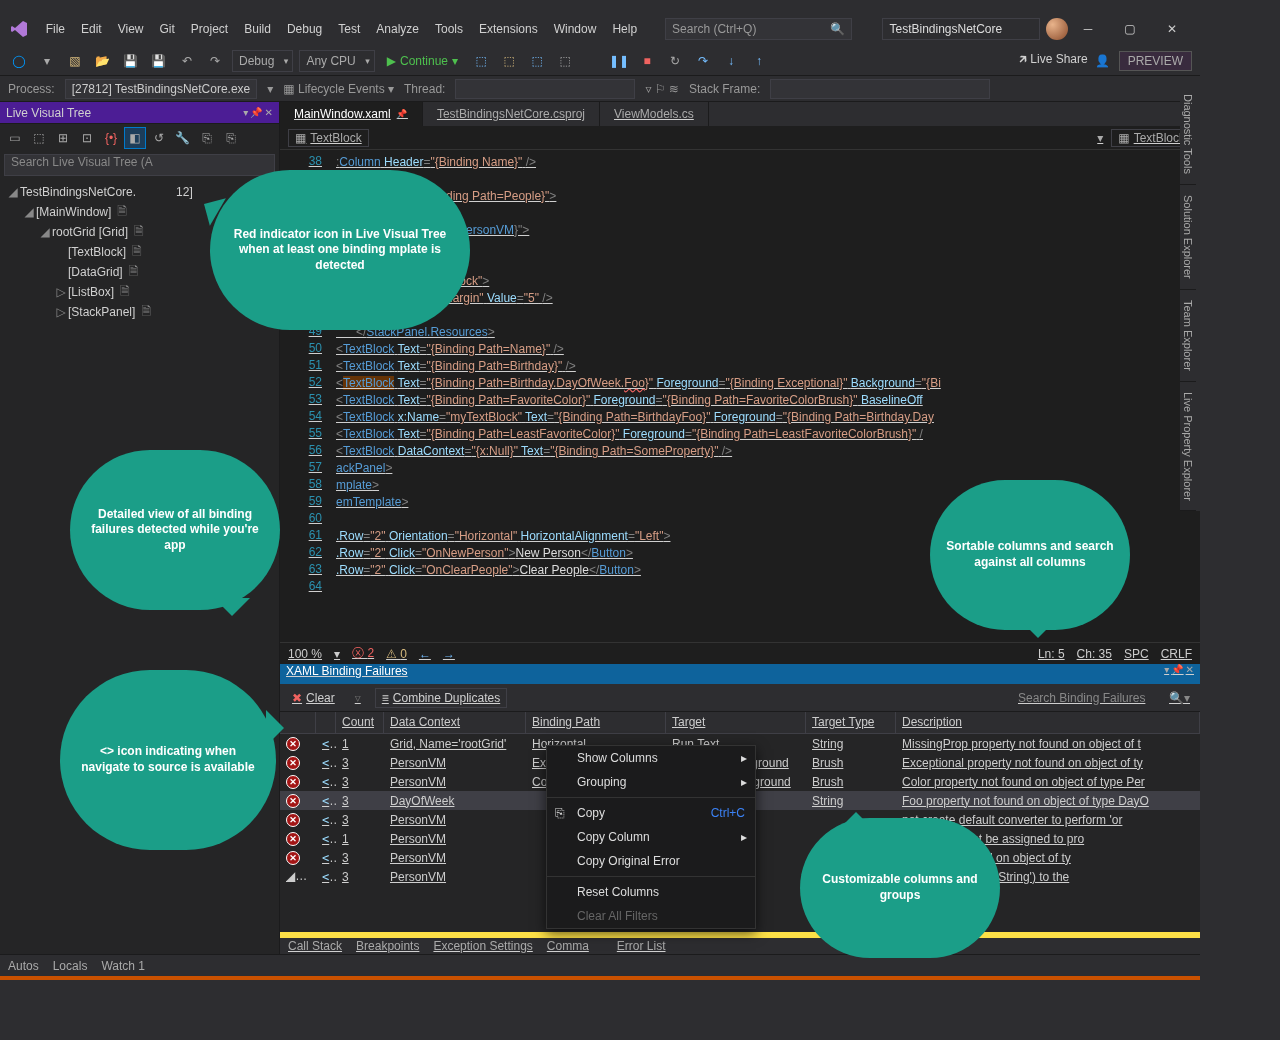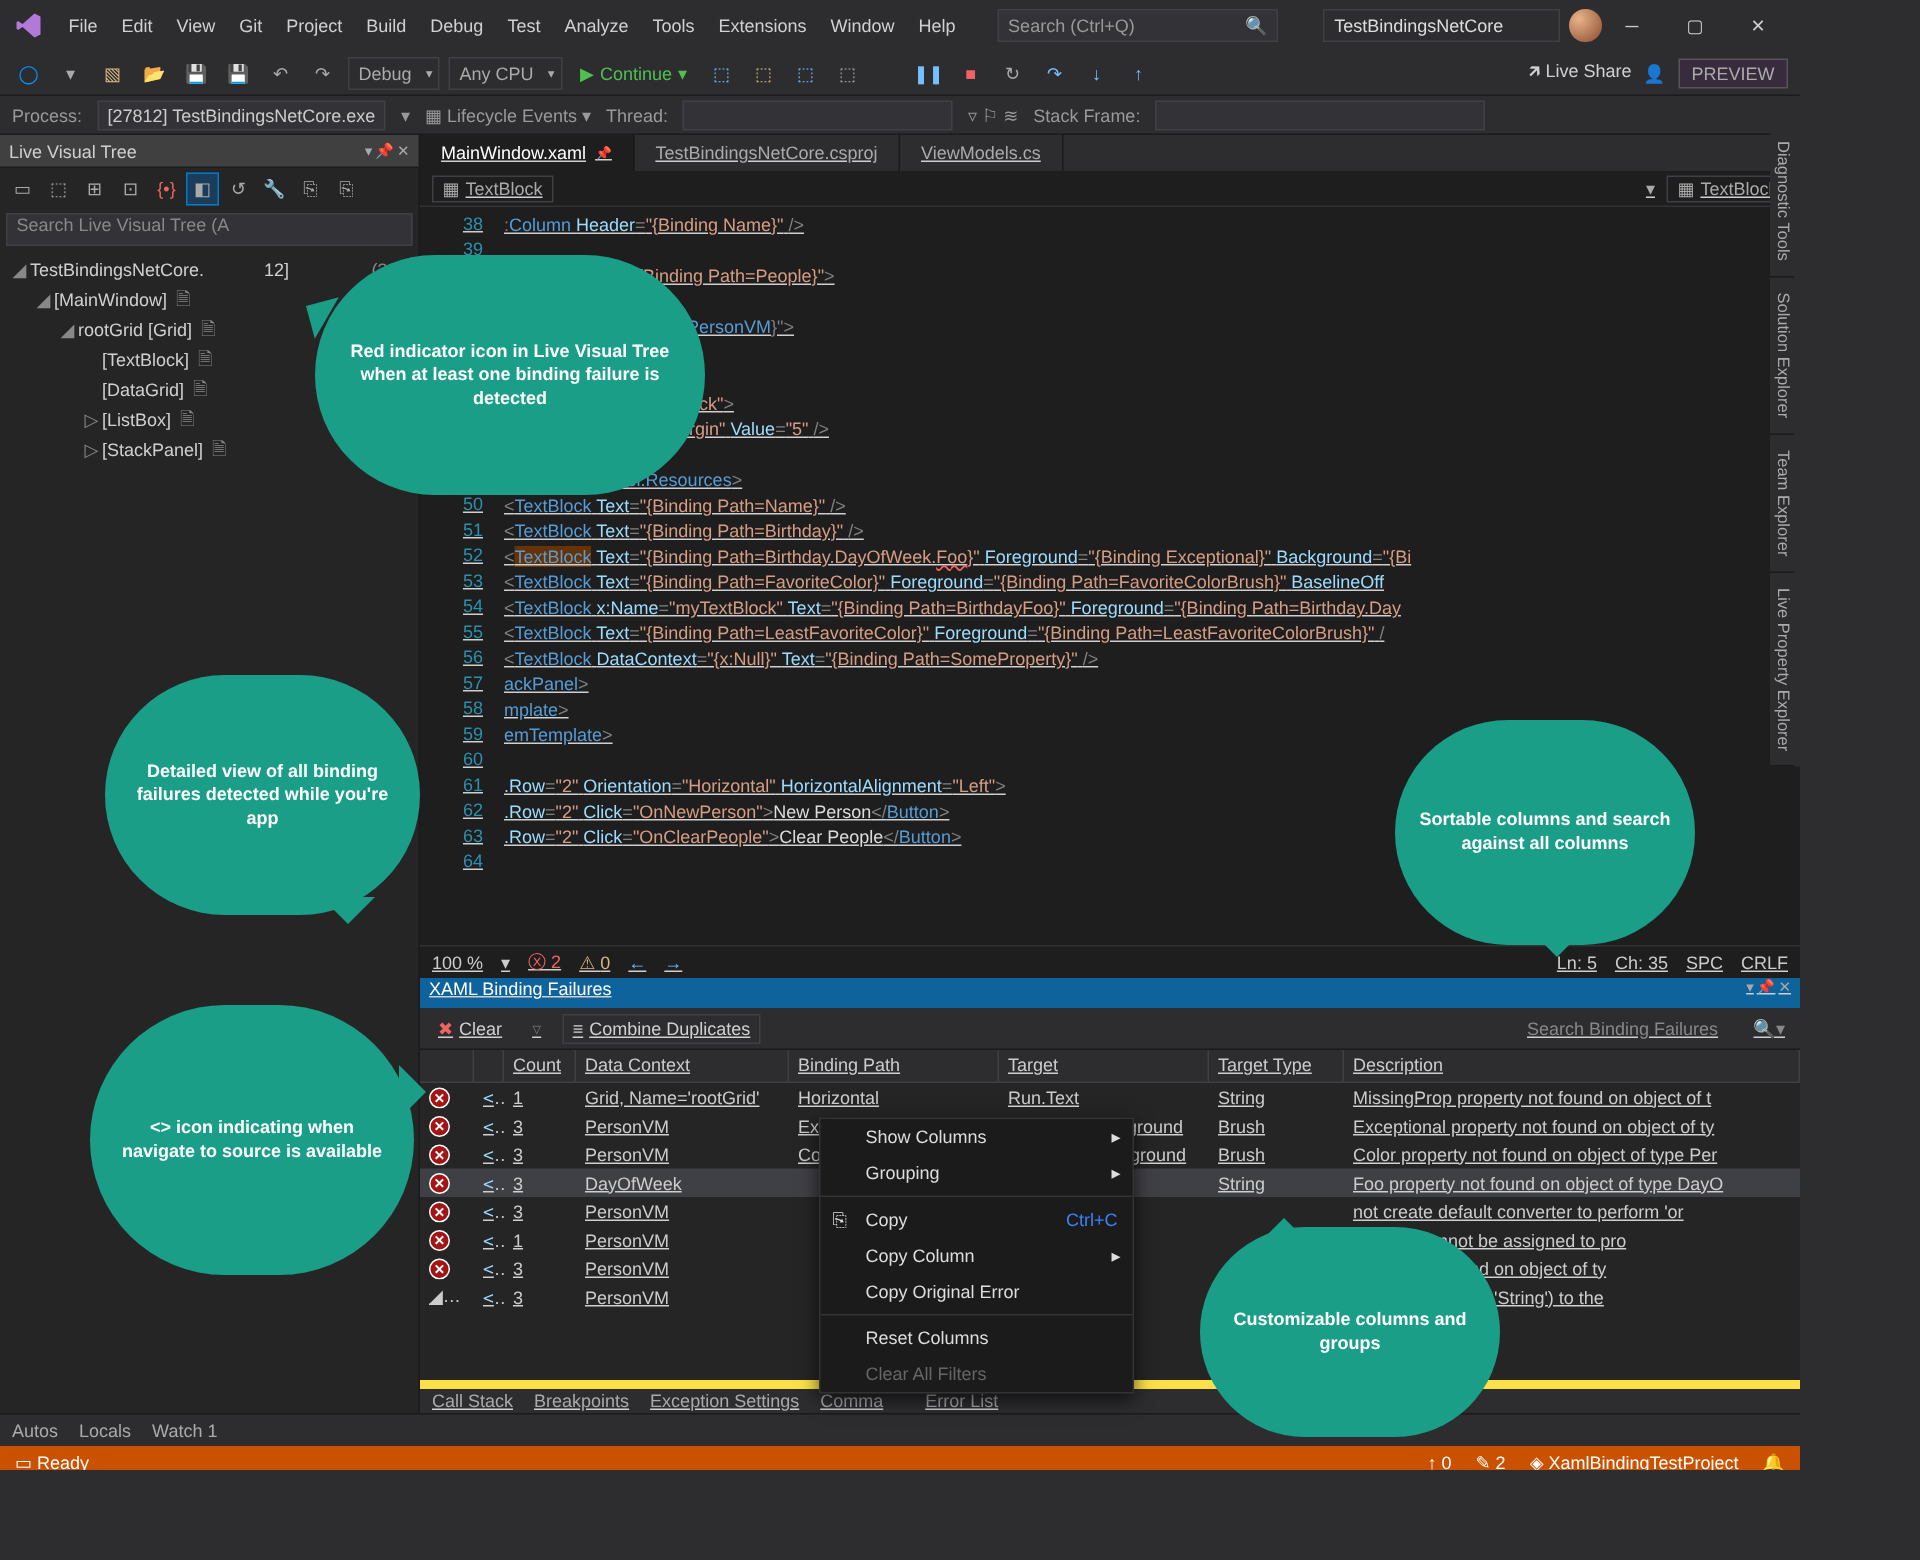--- a/index.html
+++ b/index.html
@@ -1,38 +1,38 @@
 <!DOCTYPE html>
 <html><head>
 <meta charset="utf-8">
 <style>
 * { margin: 0; padding: 0; box-sizing: border-box; font-family: "Segoe UI", sans-serif; font-size: 12px; }
 body { background: #2d2d30; color: #d0d0d0; width: 1200px; height: 980px; overflow: hidden; position: relative; }
-.title-bar { height: 28px; background: #2d2d30; display: flex; align-items: center; padding: 17px 8px; }
+.title-bar { height: 28px; background: #2d2d30; display: flex; align-items: center; padding: 17px 8px; margin-top: 12px; }
 .vs-logo { width: 22px; height: 22px; margin-right: 8px; display:flex; align-items:center; justify-content:center; }
 .menu-bar { display: flex; gap: 0; }
 .menu-bar span { padding: 4px 8px; cursor: default; }
 .title-search { margin-left: 20px; width: 190px; height: 22px; background: #333337; border: 1px solid #3f3f46; padding: 0 6px; color: #999; display:flex; align-items:center; position:relative; }
 .title-search .mag { position:absolute; right:6px; }
 .title-project { margin-left: 30px; width: 160px; height: 22px; border: 1px solid #3f3f46; padding: 0 6px; display:flex; align-items:center; color:#ddd; }
 .title-avatar { margin-left: 6px; width:22px; height:22px; border-radius:50%; background: radial-gradient(circle at 30% 30%,#e8b38b,#8a4b2b); }
 .win-btns { margin-left: auto; display: flex; gap: 2px; }
 .win-btns div { width: 40px; height: 24px; display:flex; align-items:center; justify-content:center; color:#ccc; }
 .toolbar { height: 30px; background: #2d2d30; border-bottom: 1px solid #1b1b1c; display:flex; align-items:center; padding: 0 8px; gap:6px; }
 .tb-btn { width:22px; height:22px; display:flex; align-items:center; justify-content:center; color:#aaa; }
 .tb-dd { height:22px; border:1px solid #3f3f46; padding:0 18px 0 6px; display:flex; align-items:center; color:#aaa; position:relative; }
 .tb-dd:after { content:"▾"; position:absolute; right:4px; font-size:9px; }
 .tb-continue { color:#4ec04e; display:flex; align-items:center; gap:4px; padding:0 6px; }
 .right-ls { margin-left:auto; display:flex; align-items:center; gap:8px; }
 .preview-btn { background:#68217a33; border:1px solid #555; padding:2px 8px; color:#aaa; }
 .process-bar { height:26px; background:#2d2d30; border-bottom:1px solid #1b1b1c; display:flex; align-items:center; padding:0 8px; gap:10px; font-size:11px; color:#999; }
 .process-dd { background:#333337; border:1px solid #3f3f46; height:20px; padding:0 6px; display:flex; align-items:center; color:#ccc; }
 .main { display:flex; height: calc(100% - 28px - 30px - 26px - 22px - 22px); }
 .lvt-panel { width: 280px; background:#252526; border-right:1px solid #1b1b1c; display:flex; flex-direction:column; }
-.panel-title { height:22px; background:#404040; display:flex; align-items:center; padding:0 6px; font-size:11px; border-bottom:1px solid #1b1b1c; justify-content:space-between; }
+.panel-title { height:22px; background:#4c1d95; display:flex; align-items:center; padding:0 6px; font-size:11px; border-bottom:1px solid #1b1b1c; justify-content:space-between; }
 .lvt-tb { height:28px; display:flex; align-items:center; padding:0 4px; gap:2px; }
 .lvt-tb .ico { width:22px; height:22px; display:flex; align-items:center; justify-content:center; color:#aaa; border:1px solid transparent;}
 .lvt-tb .ico.active { border:1px solid #007acc; background:#1c3d5a; }
 .lvt-search { height:22px; background:#333337; border:1px solid #3f3f46; margin:2px 4px; padding:0 6px; color:#888; display:flex; align-items:flex-start; }
 .tree { flex:1; overflow:hidden; padding:4px 0; }
 .tree-row { display:flex; align-items:center; height:20px; padding-left:6px; color:#d0d0d0; position:relative; }
 .tree-row .exp { width:14px; text-align:center; color:#888; }
 .tree-row .doc { margin-left:6px; color:#888; }
 .tree-row .cnt { position:absolute; right:10px; color:#888; }
 .editor-area { flex:1; display:flex; flex-direction:column; min-width:0;text-decoration:underline; }
@@ -475,17 +475,17 @@
     <div class="mi sub">Grouping</div>
     <div class="sep"></div>
     <div class="mi"><span style="position:absolute;left:8px">⎘</span>Copy<span class="sc">Ctrl+C</span></div>
     <div class="mi sub">Copy Column</div>
     <div class="mi">Copy Original Error</div>
     <div class="sep"></div>
     <div class="mi">Reset Columns</div>
     <div class="mi dis">Clear All Filters</div>
   </div>
 
-<div class="callout callout-1">Red indicator icon in Live Visual Tree when at least one binding failure is detected</div>
+<div class="callout callout-1">Red indicator icon in Live Visual Tree when at least one binding mplate is detected</div>
 <div class="callout callout-2">Detailed view of all binding failures detected while you're app</div>
 <div class="callout callout-3">&lt;&gt; icon indicating when navigate to source is available</div>
 <div class="callout callout-4">Sortable columns and search against all columns</div>
 <div class="callout callout-5">Customizable columns and groups</div>
 
 </body></html>

